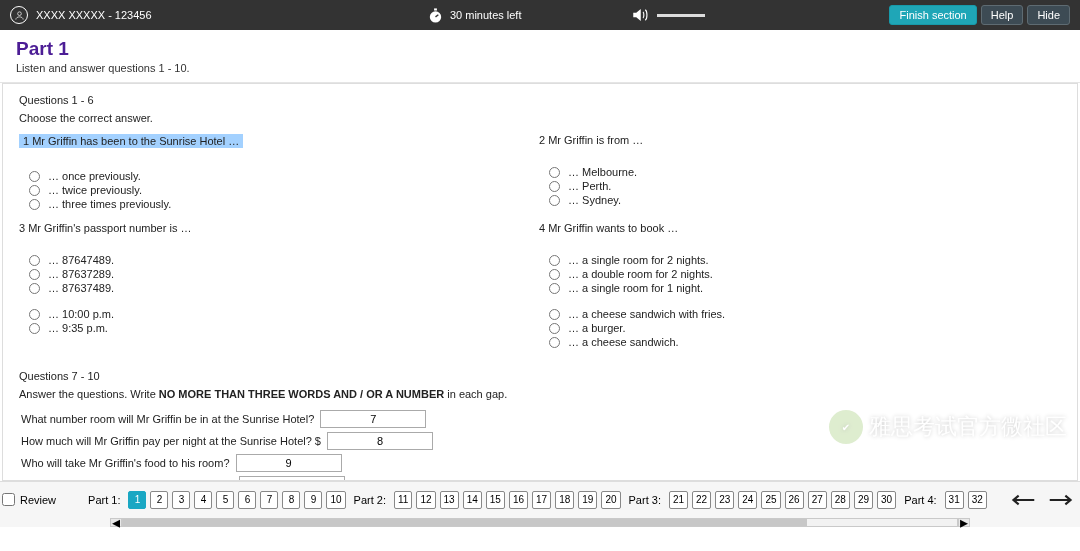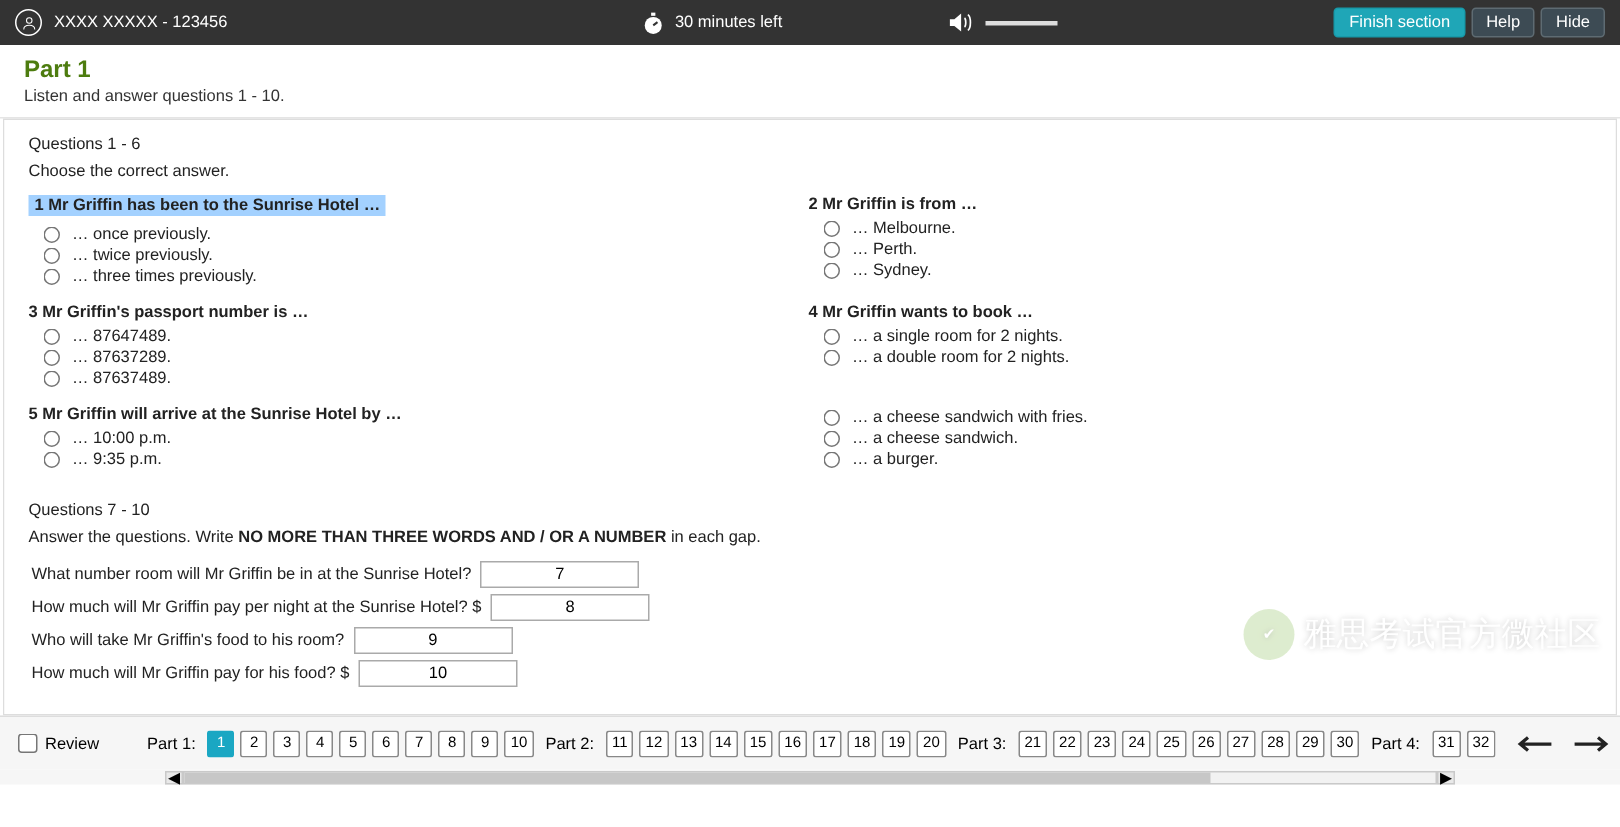--- a/index.html
+++ b/index.html
@@ -12,43 +12,43 @@
     .spacer{flex:1}
     .bomb{display:flex;align-items:center;gap:6px;margin-right:110px}
     .bomb svg{width:17px;height:17px;fill:#fff}
     .speaker{display:flex;align-items:center;gap:8px;margin-right:180px}
     .speaker svg{width:18px;height:18px;fill:#fff}
     .volbar{width:48px;height:3px;background:#ddd;position:relative}
     .btn{background:#3d4b54;border:1px solid #5e6b72;color:#fff;font-size:11px;padding:3px 9px;border-radius:3px;cursor:pointer;margin-left:4px}
     .btn.finish{background:#1fa6b7;border-color:#179aaa}
     
     .parthdr{background:#fff;padding:8px 16px;border-bottom:1px solid #e5e5e5}
-    .parthdr h1{font-size:16px;font-weight:bold;color:#4d7c0f}
+    .parthdr h1{font-size:19px;font-weight:bold;color:#4c1d95}
     .parthdr p{font-size:11px;color:#333;margin-top:2px}
     
     .mainwrap{position:relative;height:398px;border:1px solid #ddd;margin:0 2px}
     .main{height:396px;overflow:auto;padding:10px 16px 12px 16px;background:#fff;font-size:11px;color:#222;scrollbar-width:thin}
     .main::-webkit-scrollbar{width:9px;height:9px}
     .main::-webkit-scrollbar-track{background:#f2f2f2}
     .main::-webkit-scrollbar-thumb{background:#bdbdbd}
     .section-title{font-weight:normal;margin-bottom:6px}
     .section-sub{margin-bottom:10px}
     .qgrid{display:flex;flex-wrap:wrap}
     .qcol{width:520px;margin-bottom:10px}
-    .qtitle{font-weight:bold;margin-bottom:4px}
+    .qtitle{font-weight:normal;margin-bottom:20px}
     .qtitle.hl{display:inline-block;background:#a3d1ff;padding:1px 4px}
     .opt{display:flex;align-items:center;gap:8px;margin:2px 0 2px 10px}
     .opt input{width:11px;height:11px}
     .fillrow{display:flex;align-items:center;gap:6px;margin:4px 2px}
     .fillrow label{white-space:nowrap}
     .fillrow input{border:1px solid #aaa;height:18px;text-align:center;font-size:11px}
     .strong{font-weight:bold}
     .sep{height:10px}
     
-    .bottom{height:36px;background:#f6f6f6;border-top:1px solid #ddd;display:flex;align-items:center;padding:0 12px;font-size:11px;position:relative}
+    .bottom{height:36px;background:#f6f6f6;border-top:1px solid #ddd;display:flex;align-items:center;padding:0 2px;font-size:11px;position:relative}
     .review{display:flex;align-items:center;gap:5px;margin-right:28px}
     .nav{display:flex;align-items:center;gap:4px;white-space:nowrap;overflow:hidden}
     .navlabel{margin:0 4px}
     .navbtn{min-width:18px;height:18px;border:1px solid #888;background:#fff;border-radius:2px;font-size:10px;display:flex;align-items:center;justify-content:center;cursor:pointer;padding:0 3px}
     .navbtn.current{background:#1aa7c3;border-color:#1aa7c3;color:#fff}
     .arrowgrp{position:absolute;right:6px;display:flex;gap:12px}
     .arrowgrp svg{width:26px;height:14px;stroke:#222;fill:none;stroke-width:2.5}
     .hscroll{height:10px;display:flex;align-items:center;padding:0 110px 0 110px;background:#f6f6f6}
     .hscroll .track{flex:1;height:9px;border:1px solid #c9c9c9;background:#f2f2f2;position:relative;display:flex;align-items:center}
     .hscroll .thumb{height:7px;background:#c7c7c7;width:82%;margin-left:0;border:0}
@@ -153,46 +153,49 @@
     <div class="qcol">
       <div class="qtitle">4  Mr Griffin wants to book …</div>
       <div class="opt">
             <input type="radio" name="q4" style="">
             <span>… a single room for 2 nights.</span>
           </div>
       <div class="opt">
             <input type="radio" name="q4" style="">
             <span>… a double room for 2 nights.</span>
           </div>
-    </div>
-
-    <div class="qcol">
-      <div class="qtitle">5  Mr Griffin will arrive at the Sunrise Hotel by …</div>
+      <div class="opt">
+            <input type="radio" name="q4" style="">
+            <span>… a single room for 1 night.</span>
+          </div>
+    </div>
+
+    <div class="qcol">
       <div class="opt">
             <input type="radio" name="q5" style="">
             <span>… 10:00 p.m.</span>
           </div>
       <div class="opt">
             <input type="radio" name="q5" style="">
             <span>… 9:35 p.m.</span>
           </div>
     </div>
 
     <div class="qcol">
       <div class="opt">
             <input type="radio" name="q6" style="">
             <span>… a cheese sandwich with fries.</span>
           </div>
       <div class="opt">
             <input type="radio" name="q6" style="">
+            <span>… a burger.</span>
+          </div>
+      <div class="opt">
+            <input type="radio" name="q6" style="">
             <span>… a cheese sandwich.</span>
-          </div>
-      <div class="opt">
-            <input type="radio" name="q6" style="">
-            <span>… a burger.</span>
           </div>
     </div>
   </div>
 
   <div class="sep"></div>
   <div class="section-title">Questions 7 - 10</div>
   <div class="section-sub">
     <span>Answer the questions. Write </span><span class="strong">NO MORE THAN THREE WORDS AND / OR A NUMBER</span><span> in each gap.</span>
   </div>
 

